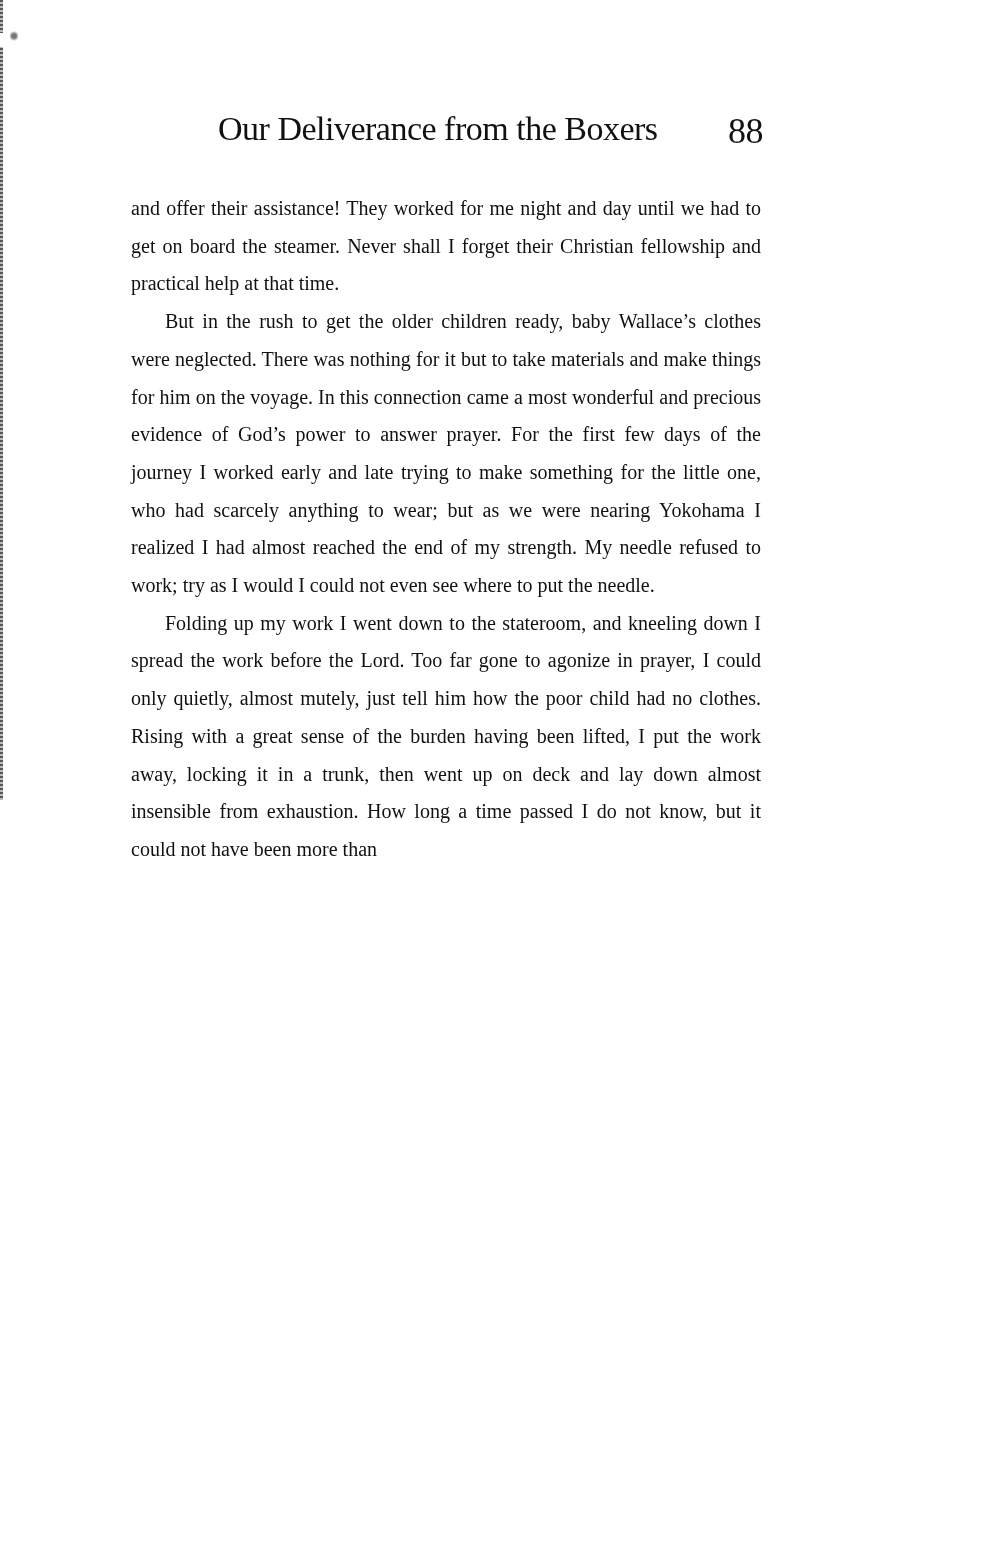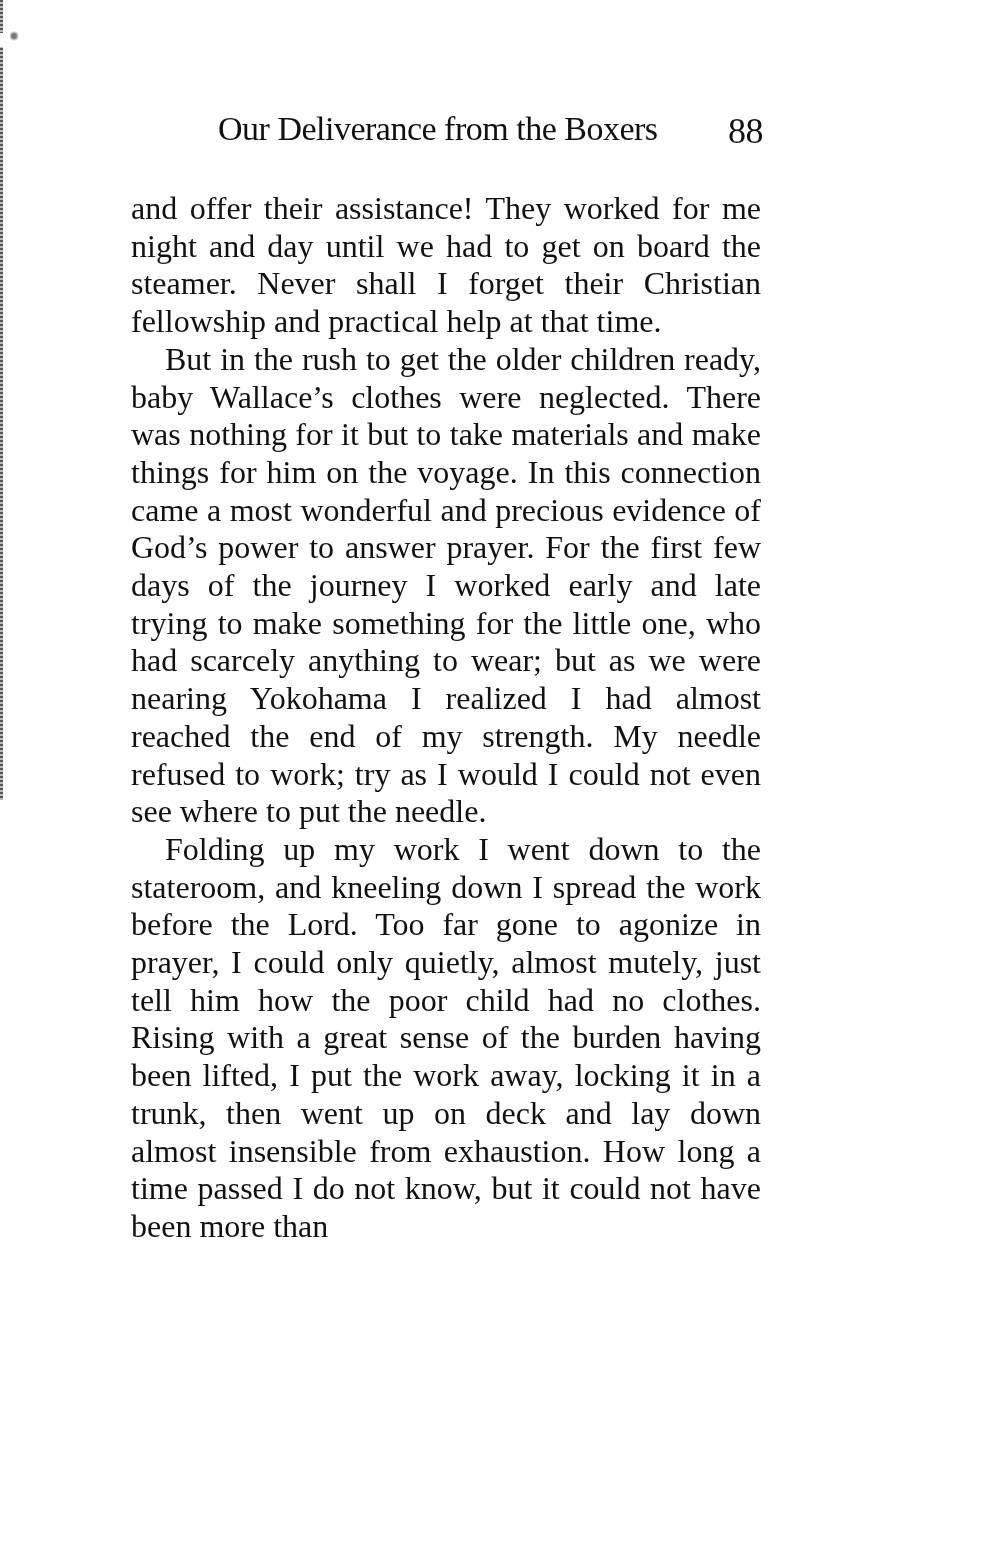--- a/index.html
+++ b/index.html
@@ -56,21 +56,21 @@
       font-weight: normal;
     }
     .page-number {
       font-size: 36px;
     }
     .text-block {
       position: absolute;
       top: 190px;
       left: 131px;
       width: 630px;
-      font-size: 32px;
+      font-size: 20px;
       line-height: 37.7px;
       text-align: justify;
     }
     .paragraph {
       margin: 0;
       text-align: justify;
       text-align-last: left;
     }
     .paragraph.indent {
       text-indent: 34px;

